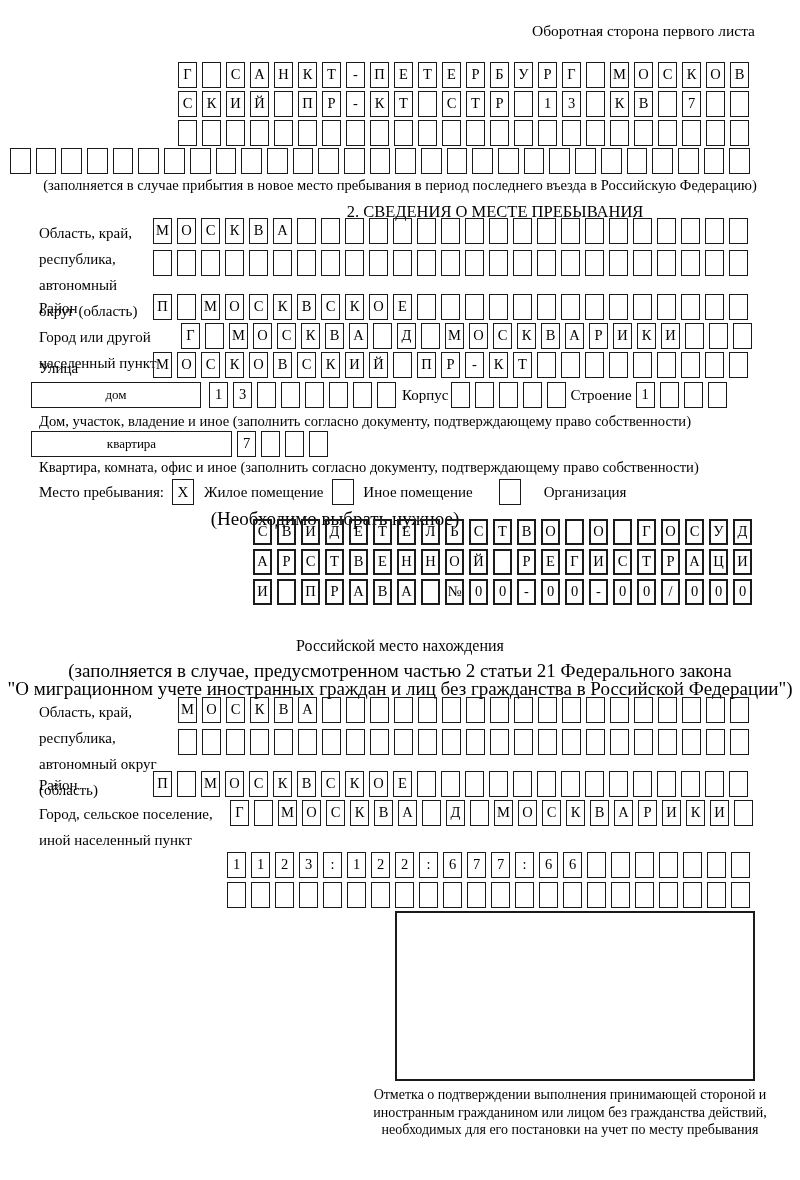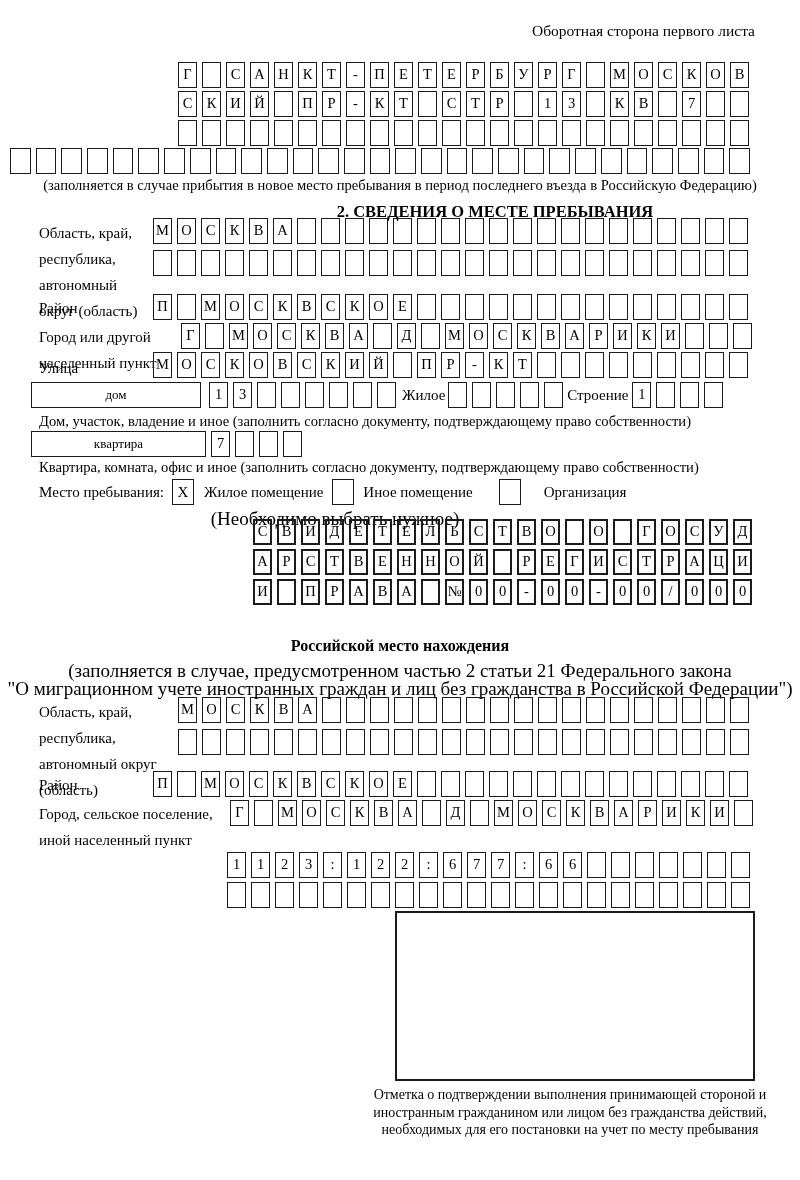--- a/index.html
+++ b/index.html
@@ -5,21 +5,21 @@
   *{margin:0;padding:0;box-sizing:border-box}
   html,body{background:#ffffff}
   .page{position:relative;width:800px;height:1180px;background:#fff;color:#000;
         font-family:"Liberation Serif","DejaVu Serif",serif;overflow:hidden}
   .abs{position:absolute}
   .label{font-size:15px;line-height:26px}
   .one{line-height:18px}
   .caption{font-size:14.6px}
   .small{font-size:19px}
   .center{left:0;width:800px;text-align:center}
-  .title{font-weight:bold;font-size:16.5px}
+  .title{font-weight:normal;font-size:16.5px}
   .cells{display:flex;gap:5px;align-items:flex-start}
   .cbox{flex:none;width:19px;height:26px;border:1.6px solid #1b1b1b;
         display:flex;align-items:center;justify-content:center;
         font-size:14.5px;padding-bottom:1px}
   .widecells .cbox{width:20.7px;height:26px}
   .thick .cbox{border-width:2px}
   .widebox{flex:none;border:1.6px solid #1b1b1b;height:26px;display:flex;
            align-items:center;justify-content:center;font-size:13px}
   .chk{flex:none;width:22px;height:26px;border:1.6px solid #1b1b1b;display:flex;
        align-items:center;justify-content:center;font-size:15px}
@@ -294,40 +294,40 @@
     <div class="cells" style="margin-left:8px">
         <span class="cbox">1</span>
         <span class="cbox">3</span>
         <span class="cbox"></span>
         <span class="cbox"></span>
         <span class="cbox"></span>
         <span class="cbox"></span>
         <span class="cbox"></span>
         <span class="cbox"></span>
       </div>
-    <div class="inl" style="margin-left:6px">Жилое</div>
+    <div class="inl" style="margin-left:6px">Корпус</div>
     <div class="cells" style="margin-left:3px">
         <span class="cbox"></span>
         <span class="cbox"></span>
         <span class="cbox"></span>
         <span class="cbox"></span>
         <span class="cbox"></span>
       </div>
     <div class="inl" style="margin-left:4px">Строение</div>
     <div class="cells" style="margin-left:4px">
         <span class="cbox">1</span>
         <span class="cbox"></span>
         <span class="cbox"></span>
         <span class="cbox"></span>
       </div>
   </div>
   <div class="abs caption" style="left:39px;top:413px">Дом, участок, владение и иное (заполнить согласно документу, подтверждающему право собственности)</div>
 
   <div class="abs comp" style="left:31px;top:431px">
-    <div class="widebox" style="width:175px">квартира</div>
+    <div class="widebox" style="width:201px">квартира</div>
     <div class="cells" style="margin-left:5px">
         <span class="cbox">7</span>
         <span class="cbox"></span>
         <span class="cbox"></span>
         <span class="cbox"></span>
       </div>
   </div>
   <div class="abs caption" style="left:39px;top:459px">Квартира, комната, офис и иное (заполнить согласно документу, подтверждающему право собственности)</div>
 
   <div class="abs comp" style="left:39px;top:479px">

